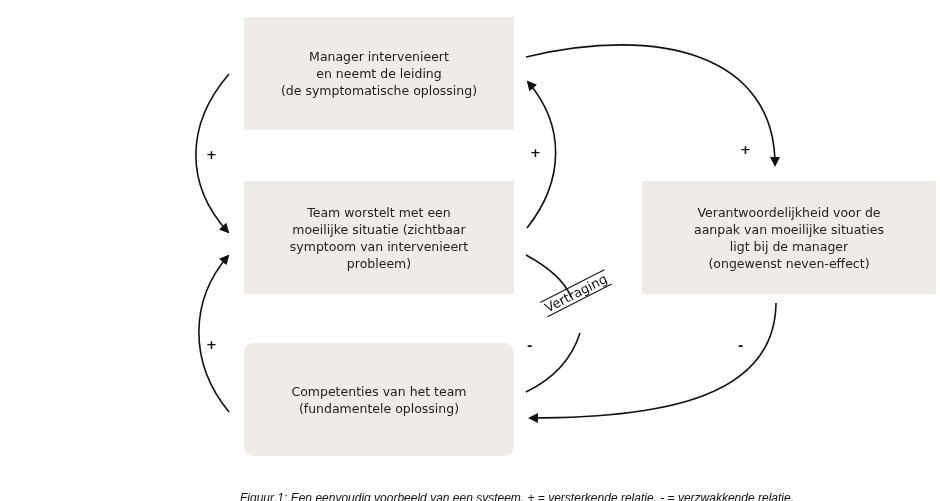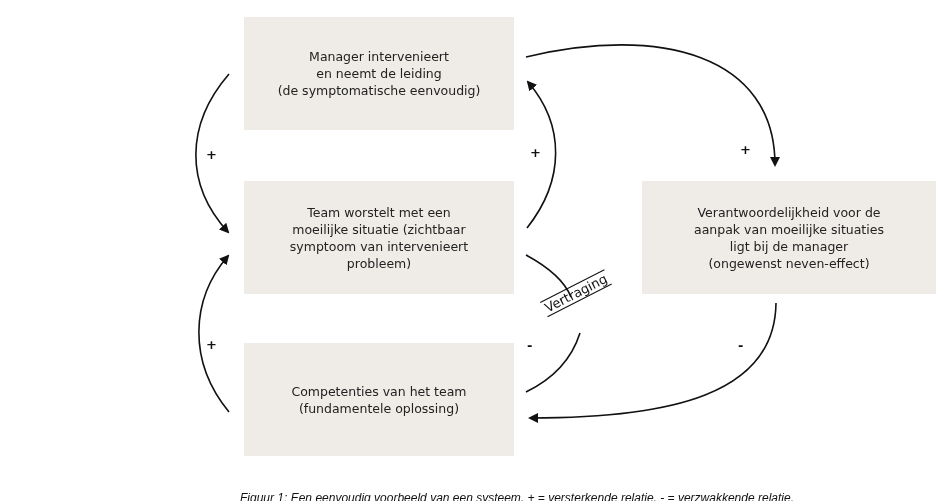--- a/index.html
+++ b/index.html
@@ -2,33 +2,33 @@
 <html><head>
 <meta charset="utf-8">
 <style>
   html, body { margin: 0; padding: 0; background: #ffffff; }
   body { width: 940px; height: 501px; position: relative; overflow: hidden; font-family: "DejaVu Sans", sans-serif; }
   .box { position: absolute; background: #efece7; display: flex; align-items: center; justify-content: center; text-align: center; color: #222; font-size: 12.5px; line-height: 17px; }
   .box span { display: block; white-space: pre-line; }
   #box-manager { left: 244px; top: 17px; width: 270px; height: 113px; }
   #box-team { left: 244px; top: 181px; width: 270px; height: 113px; }
   #box-resp { left: 642px; top: 181px; width: 294px; height: 113px; }
-  #box-comp { left: 244px; top: 343px; width: 270px; height: 113px; }
+  #box-comp { left: 244px; top: 343px; width: 270px; height: 113px; border-radius: 9px; }
   svg.arrows { position: absolute; left: 0; top: 0; width: 940px; height: 501px; pointer-events: none; }
   .sign { position: absolute; font-size: 13px; font-weight: bold; color: #111; font-family: "DejaVu Sans", sans-serif; }
   .delay { position: absolute; left: 540px; top: 302px; transform: rotate(-27deg); transform-origin: left top; font-size: 13px; color: #111; padding: 0 2px; border-top: 1.3px solid #111; border-bottom: 1.3px solid #111; line-height: 15px; }
   .caption { position: absolute; left: 240px; top: 474px; font-family: "Liberation Sans", sans-serif; font-style: italic; font-size: 12px; color: #111; white-space: nowrap; margin-top: 17px; }
 </style>
 </head>
 <body>
 
 <div class="box" id="box-manager">
   <span>Manager intervenieert
 en neemt de leiding
-(de symptomatische eenvoudig)</span>
+(de symptomatische oplossing)</span>
 </div>
 <div class="box" id="box-team">
   <span>Team worstelt met een
 moeilijke situatie (zichtbaar
 symptoom van intervenieert
 probleem)</span>
 </div>
 <div class="box" id="box-resp">
   <span>Verantwoordelijkheid voor de
 aanpak van moeilijke situaties

